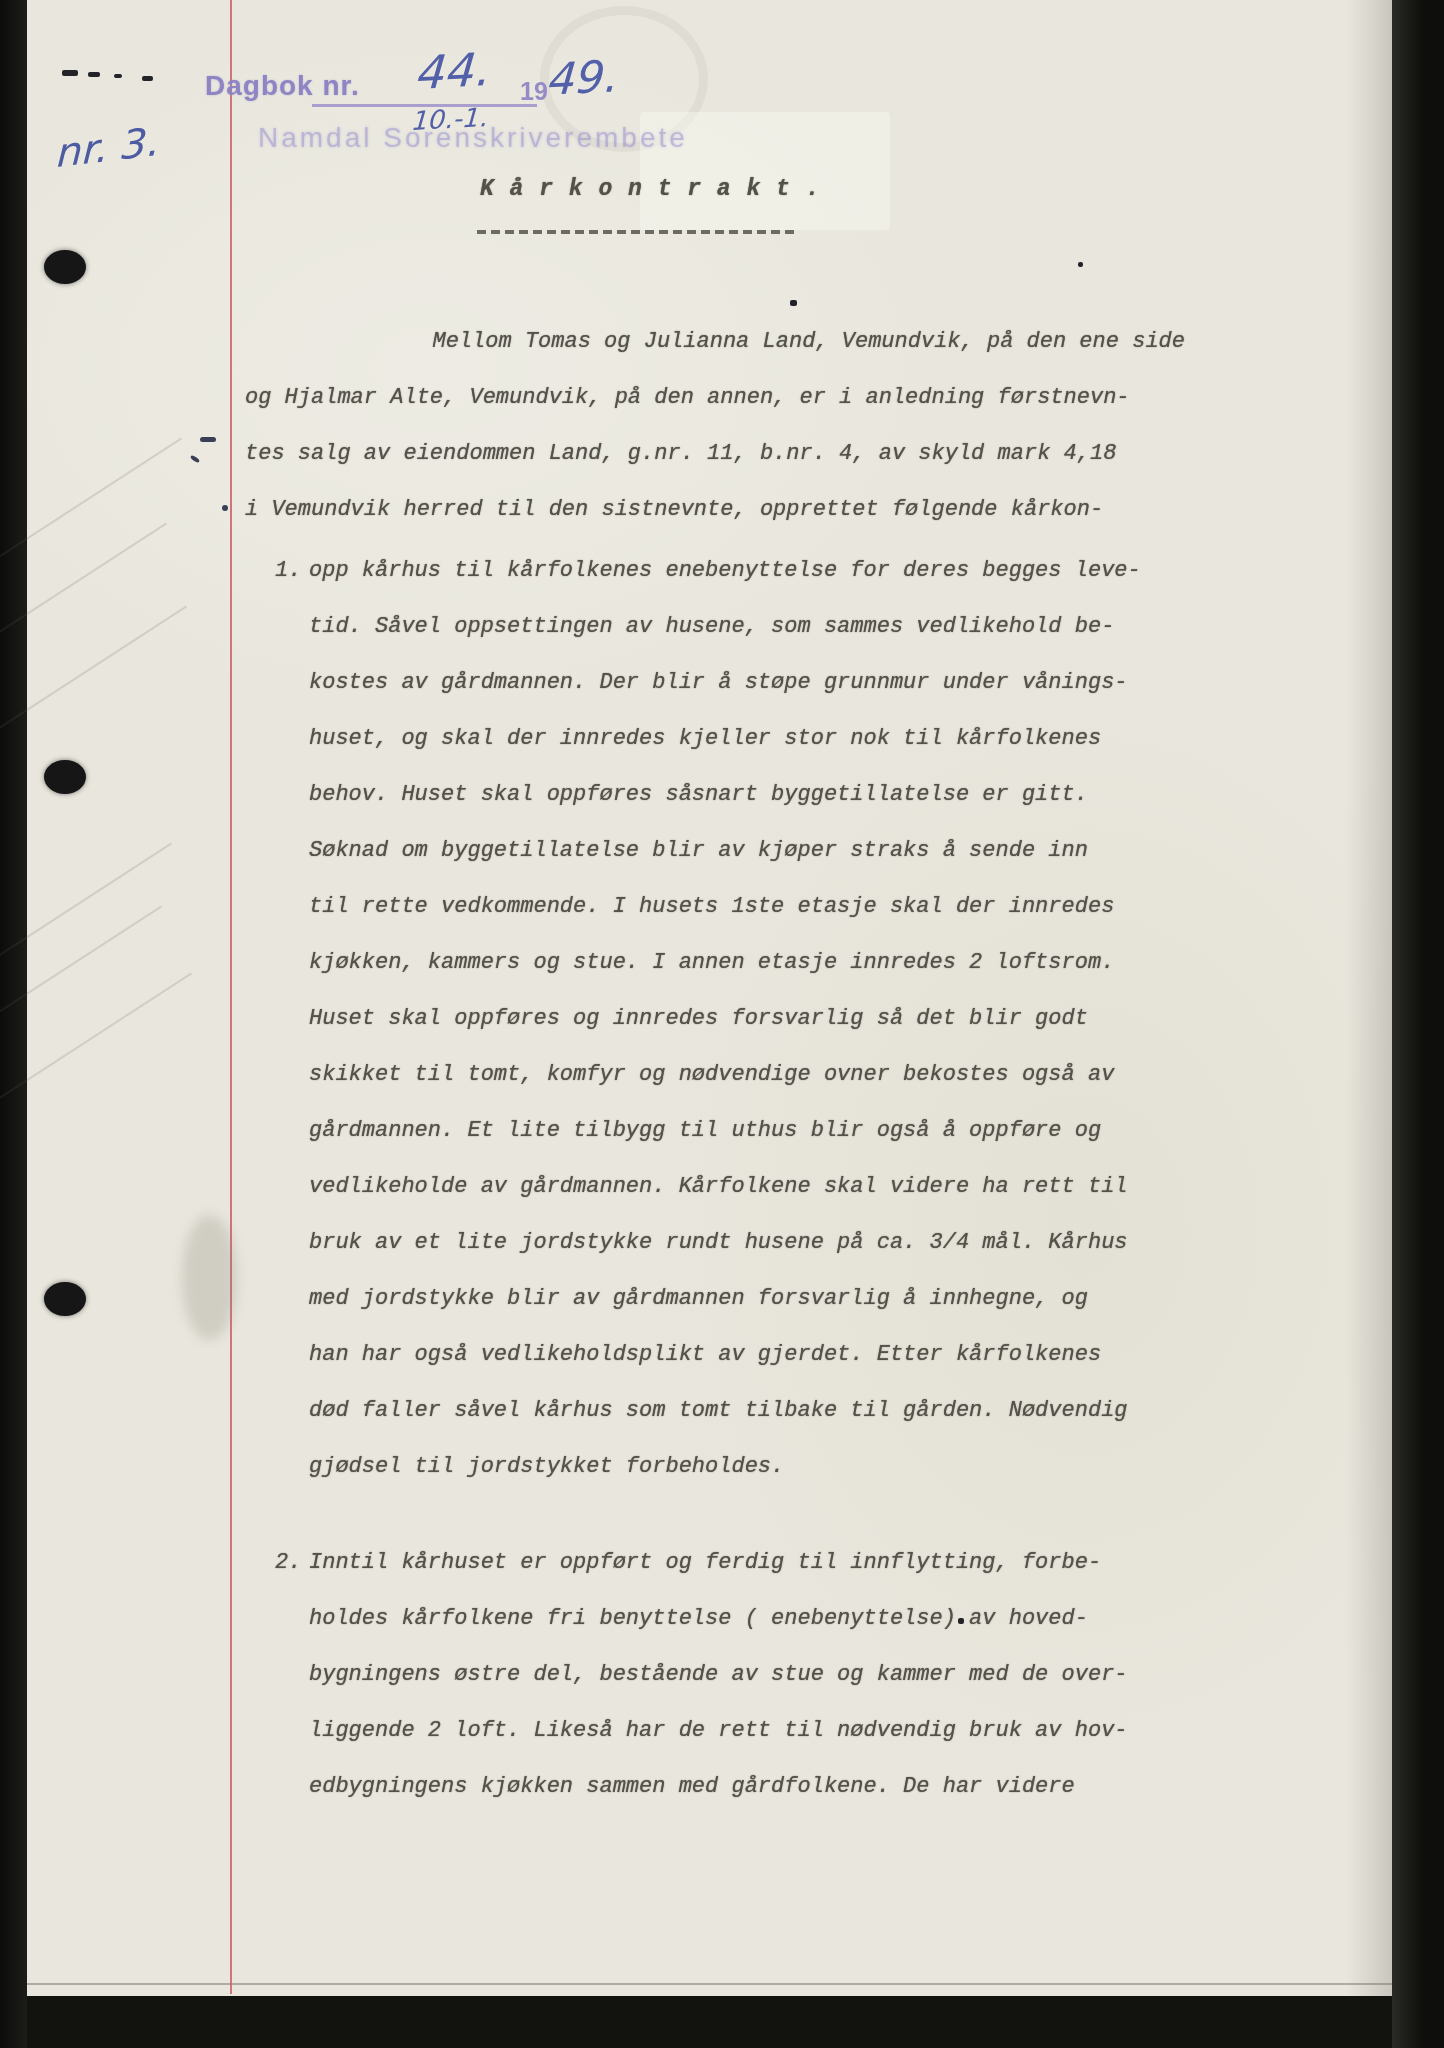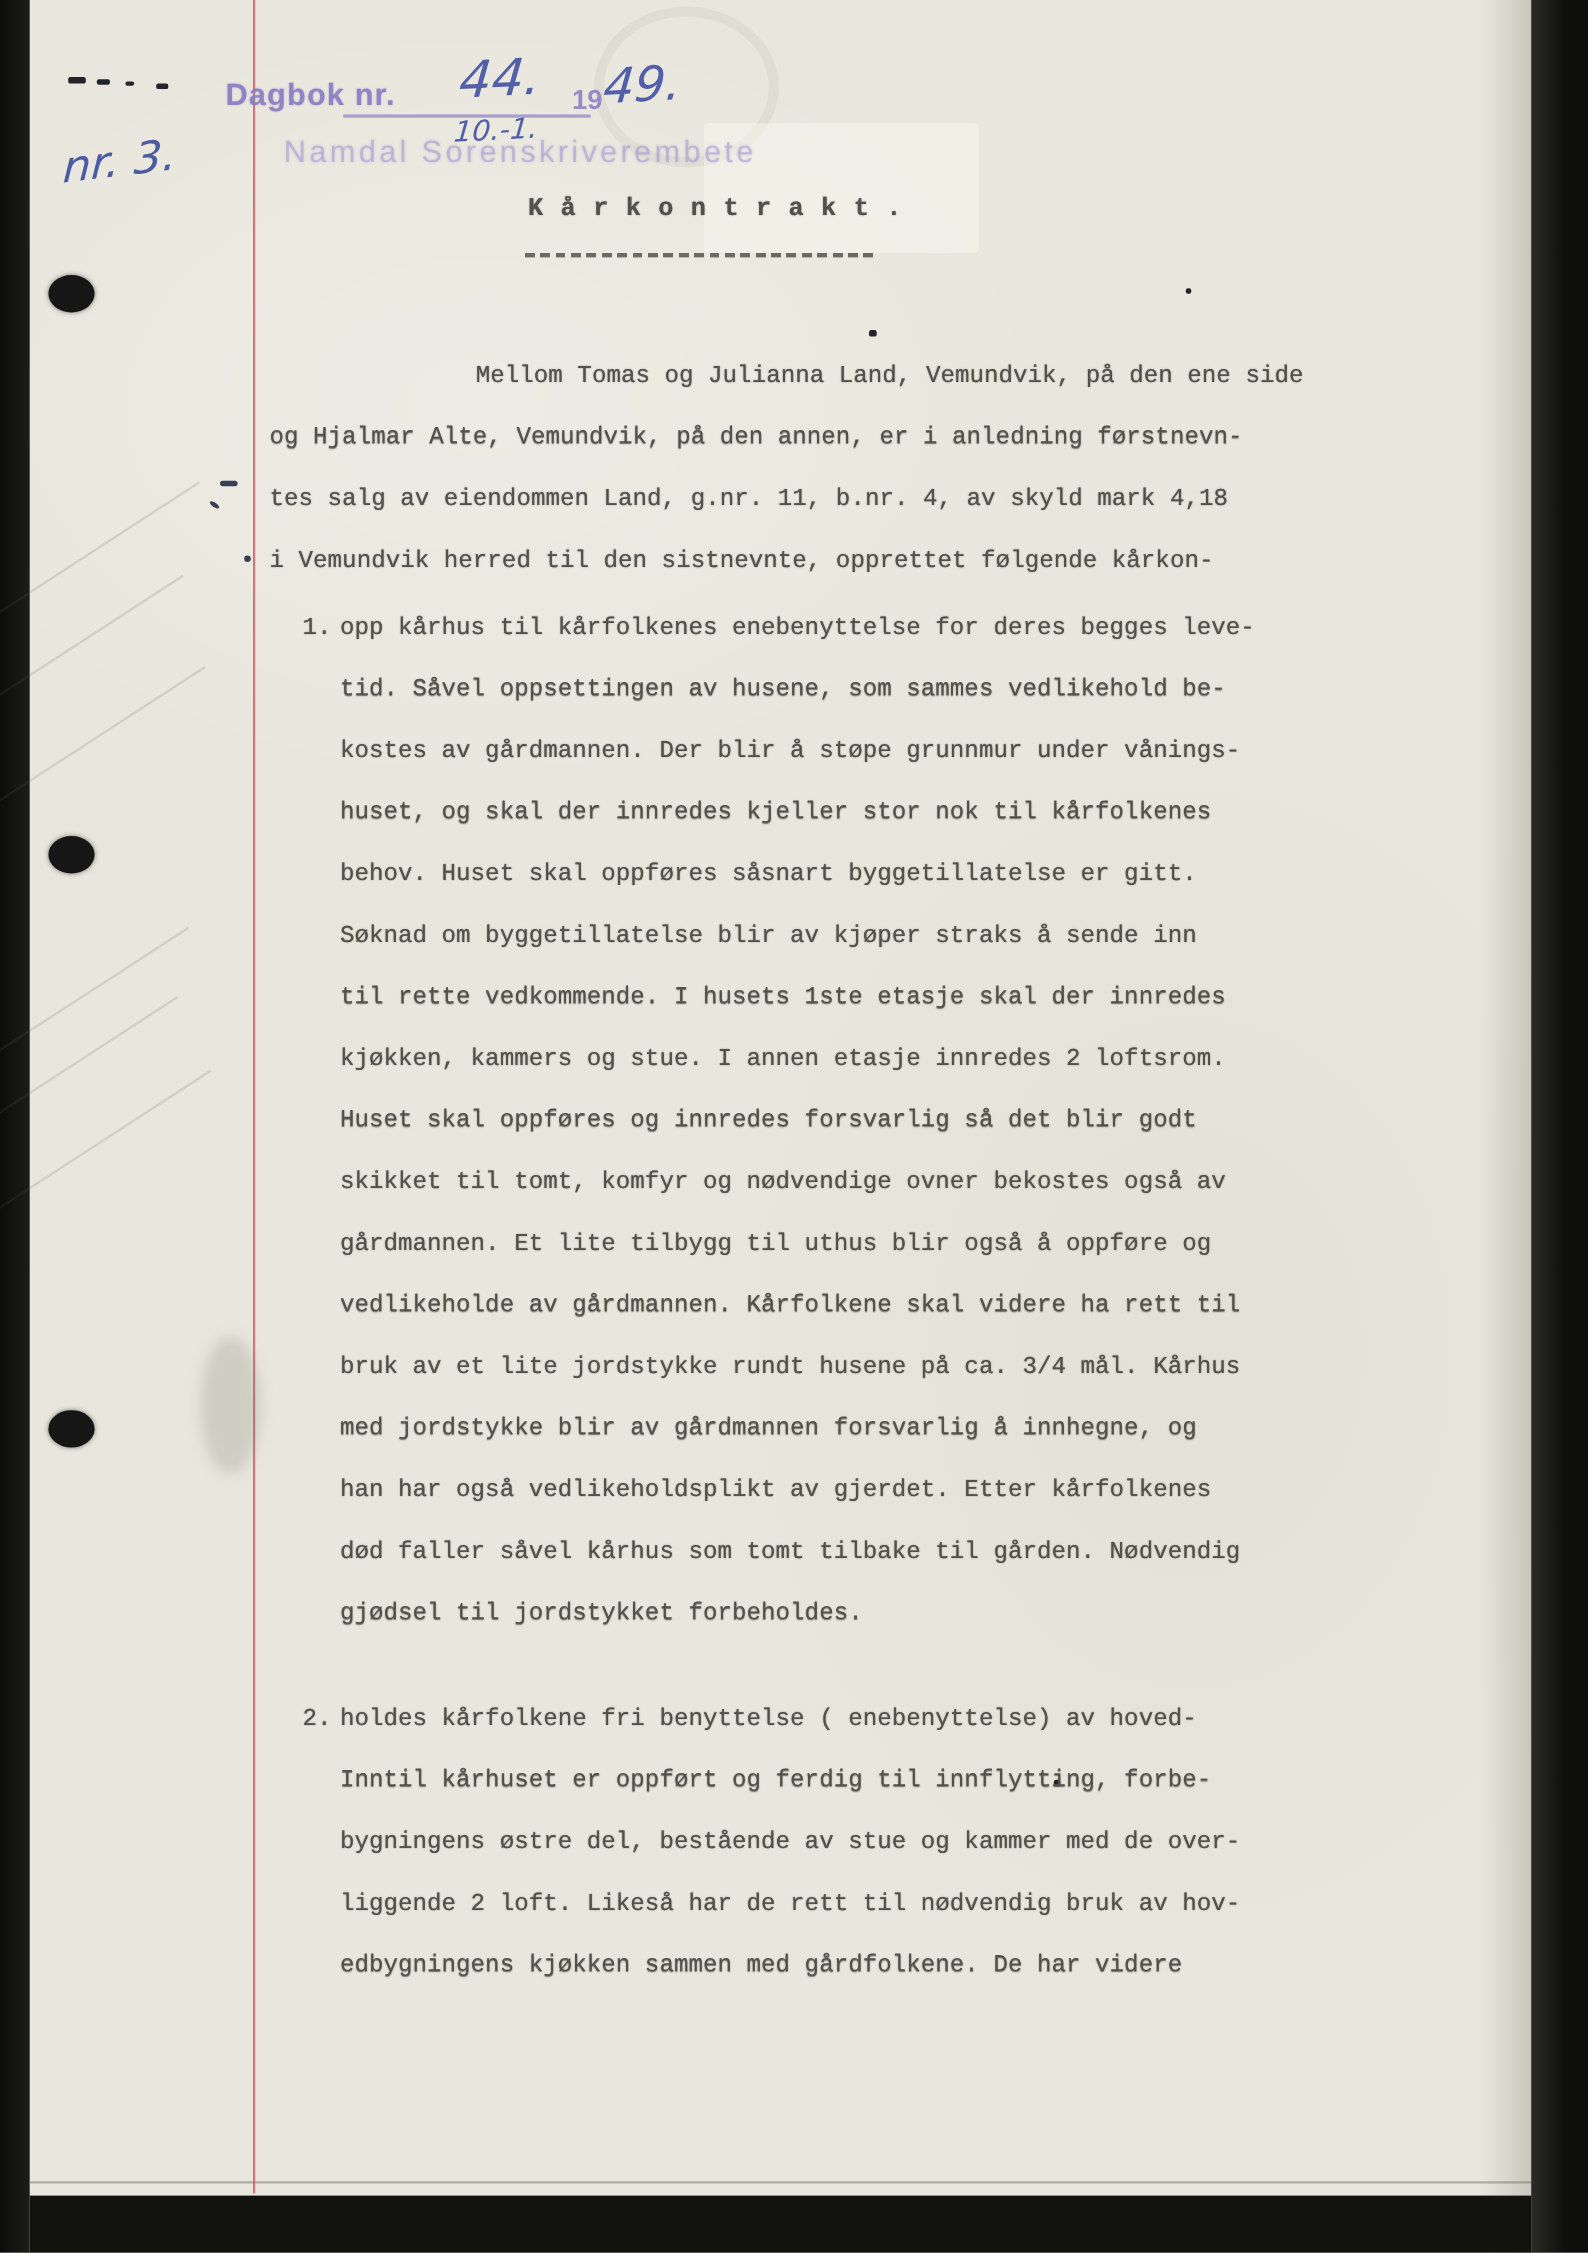--- a/index.html
+++ b/index.html
@@ -35,21 +35,21 @@
                  color:rgba(152,142,206,0.45); text-shadow:0 0 3px rgba(152,142,206,0.35); }
 
   
   .hand { position:absolute; font-family:"DejaVu Sans", sans-serif; font-style:italic; color:#5160a8; transform:skewX(-8deg) rotate(-3deg); }
   .hw-number { left:418px; top:44px; font-size:46px; }
   .hw-year   { left:549px; top:52px; font-size:44px; }
   .hw-date   { left:413px; top:104px; font-size:26px; }
   .archive-note { left:58px; top:124px; font-size:40px; transform:skewX(-10deg) rotate(-7deg); color:#4c5ba2; }
 
   
-  .typed { color:#53514a; text-shadow:0 0.4px 1.2px rgba(80,77,68,0.85); }
+  .typed { color:#53514a; text-shadow:0 0.4px 1.2px rgba(80,77,68,0.85);font-style:italic; }
   .doc-title { position:absolute; left:480px; top:176px; font-size:23px; font-weight:bold; letter-spacing:1px; }
   .title-underline { position:absolute; left:477px; top:230px; width:322px; height:4px;
                      background-image:repeating-linear-gradient(90deg,#56544c 0 9px, transparent 9px 14px); opacity:0.85; }
   .body-text { position:absolute; left:245px; top:314px; width:940px; font-size:22px; line-height:56px; }
   .tline { white-space:pre; height:56px; }
   .tline.indent { text-indent:110px;text-align:right; }
   .clause { position:relative; padding-left:64px; }
   .clause .num { position:absolute; left:30px; top:0; line-height:56px; }
   .clause-1 { margin-top:5px; }
   .clause-2 { margin-top:40px; }
@@ -135,22 +135,22 @@
           <div class="tline">bruk av et lite jordstykke rundt husene på ca. 3/4 mål. Kårhus</div>
           <div class="tline">med jordstykke blir av gårdmannen forsvarlig å innhegne, og</div>
           <div class="tline">han har også vedlikeholdsplikt av gjerdet. Etter kårfolkenes</div>
           <div class="tline">død faller såvel kårhus som tomt tilbake til gården. Nødvendig</div>
           <div class="tline">gjødsel til jordstykket forbeholdes.</div>
         </div>
     </div>
     <div class="clause clause-2">
       <span class="num">2.</span>
       <div>
+          <div class="tline">Inntil kårhuset er oppført og ferdig til innflytting, forbe-</div>
           <div class="tline">holdes kårfolkene fri benyttelse ( enebenyttelse) av hoved-</div>
-          <div class="tline">Inntil kårhuset er oppført og ferdig til innflytting, forbe-</div>
           <div class="tline">bygningens østre del, bestående av stue og kammer med de over-</div>
           <div class="tline">liggende 2 loft. Likeså har de rett til nødvendig bruk av hov-</div>
           <div class="tline">edbygningens kjøkken sammen med gårdfolkene. De har videre</div>
         </div>
     </div>
   </div>
 
 </div>
 
 </body></html>

